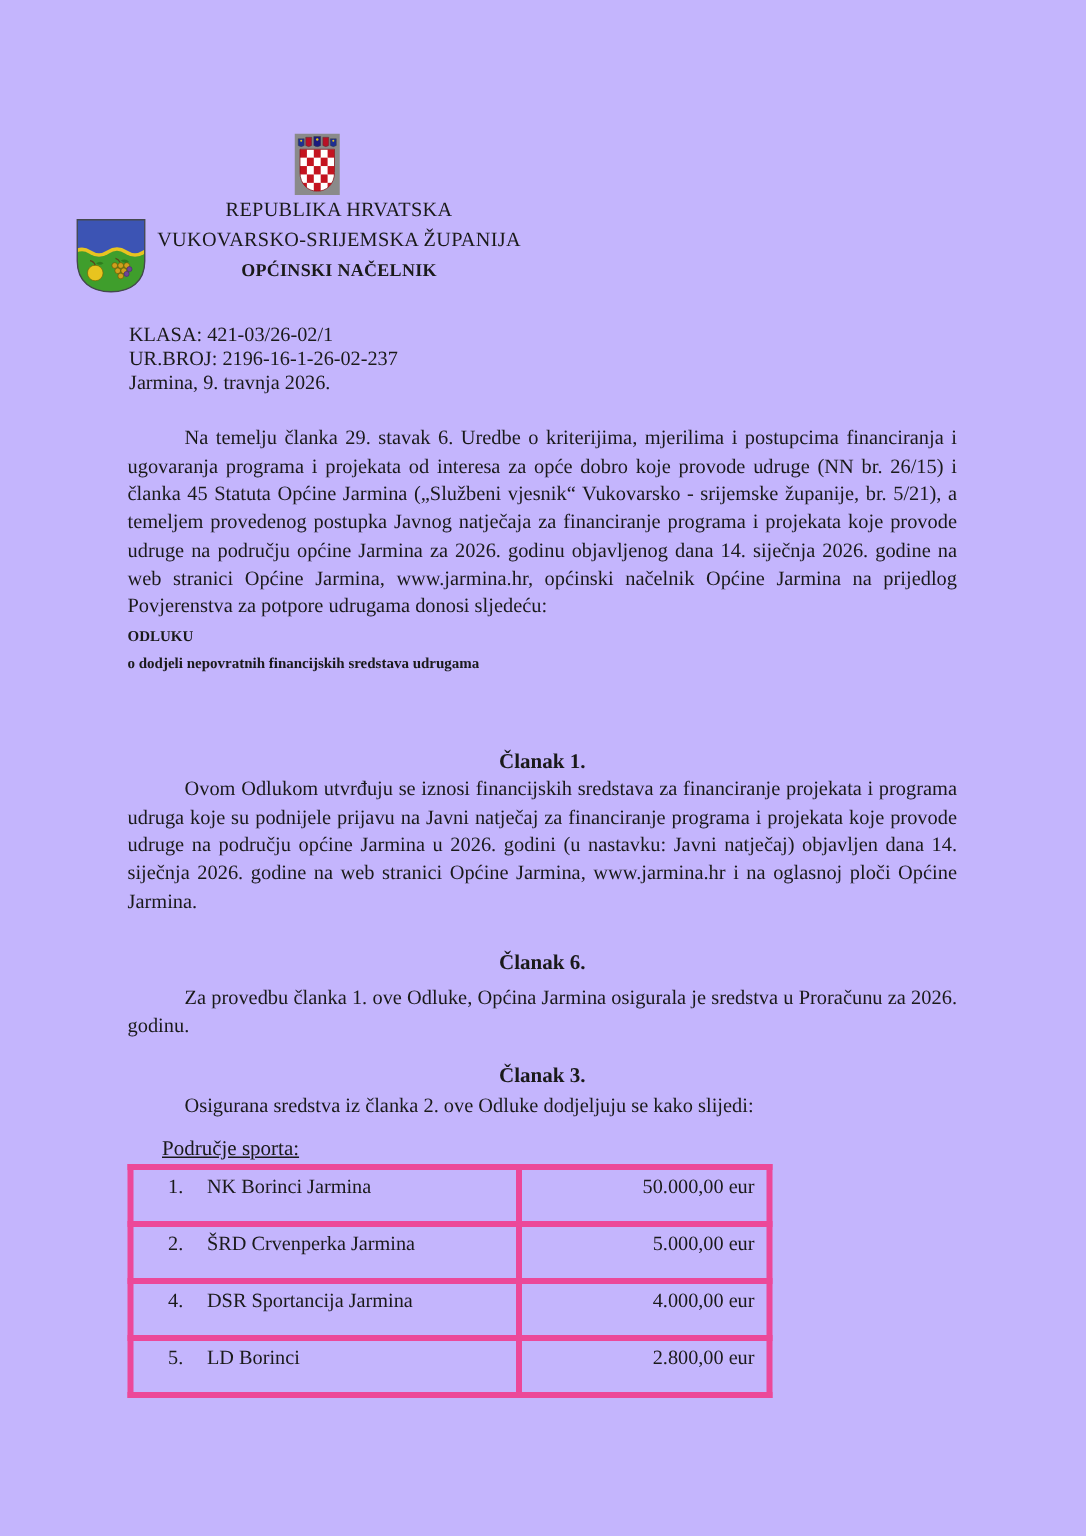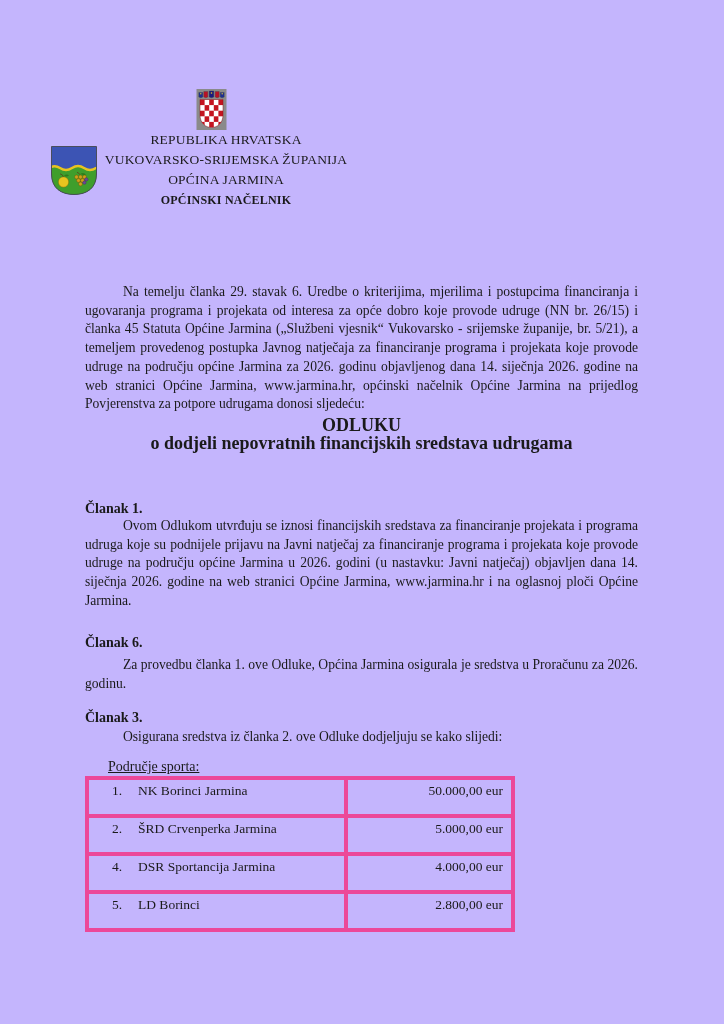--- a/index.html
+++ b/index.html
@@ -45,29 +45,28 @@
     text-align: justify;
     text-indent: 38px;
   }
   .preamble   { top: 283px; }
   .art1-body  { top: 517px; }
   .art2-body  { top: 656px; }
   .art3-body  { top: 728px; text-align: left; }
 
   .title-block {
     left: 85px; top: 416px; width: 553px;
-    text-align: center;
     font-weight: bold;
-    font-size: 18px;
+    font-size: 10px;
     line-height: 18.3px;
   }
 
   .article-heading {
     left: 85px; width: 553px;
-    text-align: left;
+    text-align: center;
     font-weight: bold;
     font-size: 14px;
     line-height: 17px;
   }
   .art1-head { top: 500px; }
   .art2-head { top: 634px; }
   .art3-head { top: 709px; }
 
   .section-label {
     left: 108px; top: 759px;
@@ -163,24 +162,28 @@
             <circle cx="34.4" cy="37.6" r="1.7"></circle>
         </g>
       </g>
       <path d="M1.5,1.5 H46.5 V29 C46.5,43 37,49.5 24,49.5 C11,49.5 1.5,43 1.5,29 Z" fill="none" stroke="#44484e" stroke-width="0.9"></path>
     </svg>
   </div>
 
   <div class="abs org-header">
     <div>REPUBLIKA HRVATSKA</div>
     <div>VUKOVARSKO-SRIJEMSKA ŽUPANIJA</div>
-    <div>OPĆINA JARMINA</div>
     <div class="office">OPĆINSKI NAČELNIK</div>
   </div>
 
+  <div class="abs meta">
+    <div>KLASA: 421-03/26-02/1</div>
+    <div>UR.BROJ: 2196-16-1-26-02-237</div>
+    <div>Jarmina, 9. travnja 2026.</div>
+  </div>
 
   <p class="abs body-par preamble">Na temelju članka 29. stavak 6. Uredbe o kriterijima, mjerilima i postupcima financiranja i ugovaranja programa i projekata od interesa za opće dobro koje provode udruge (NN br. 26/15) i članka 45 Statuta Općine Jarmina („Službeni vjesnik“ Vukovarsko - srijemske županije, br. 5/21), a temeljem provedenog postupka Javnog natječaja za financiranje programa i projekata koje provode udruge na području općine Jarmina za 2026. godinu objavljenog dana 14. siječnja 2026. godine na web stranici Općine Jarmina, www.jarmina.hr, općinski načelnik Općine Jarmina na prijedlog Povjerenstva za potpore udrugama donosi sljedeću:</p>
 
   <div class="abs title-block">
     <div>ODLUKU</div>
     <div>o dodjeli nepovratnih financijskih sredstava udrugama</div>
   </div>
 
   <div class="abs article-heading art1-head">Članak 1.</div>
   <p class="abs body-par art1-body">Ovom Odlukom utvrđuju se iznosi financijskih sredstava za financiranje projekata i programa udruga koje su podnijele prijavu na Javni natječaj za financiranje programa i projekata koje provode udruge na području općine Jarmina u 2026. godini (u nastavku: Javni natječaj) objavljen dana 14. siječnja 2026. godine na web stranici Općine Jarmina, www.jarmina.hr i na oglasnoj ploči Općine Jarmina.</p>

